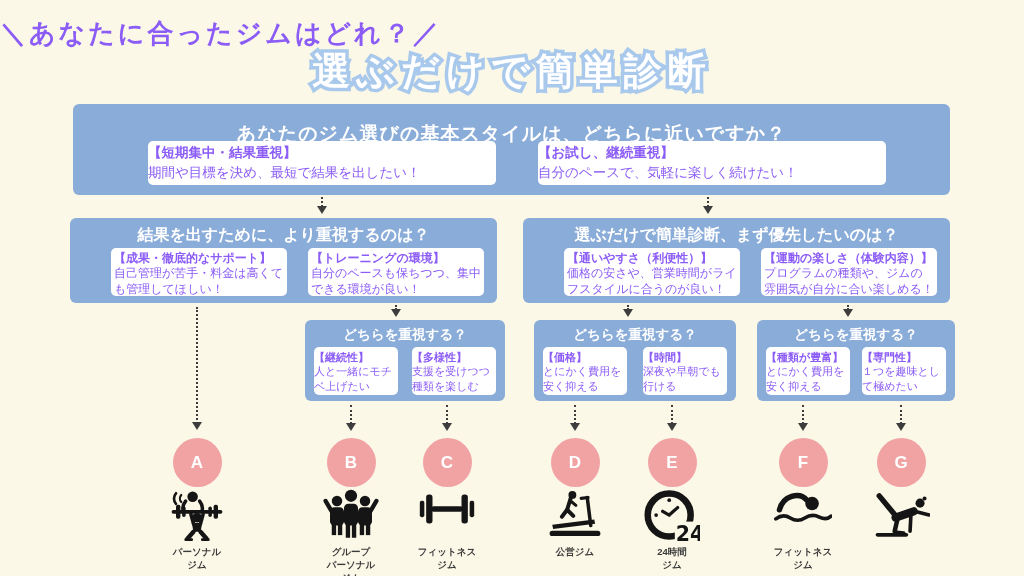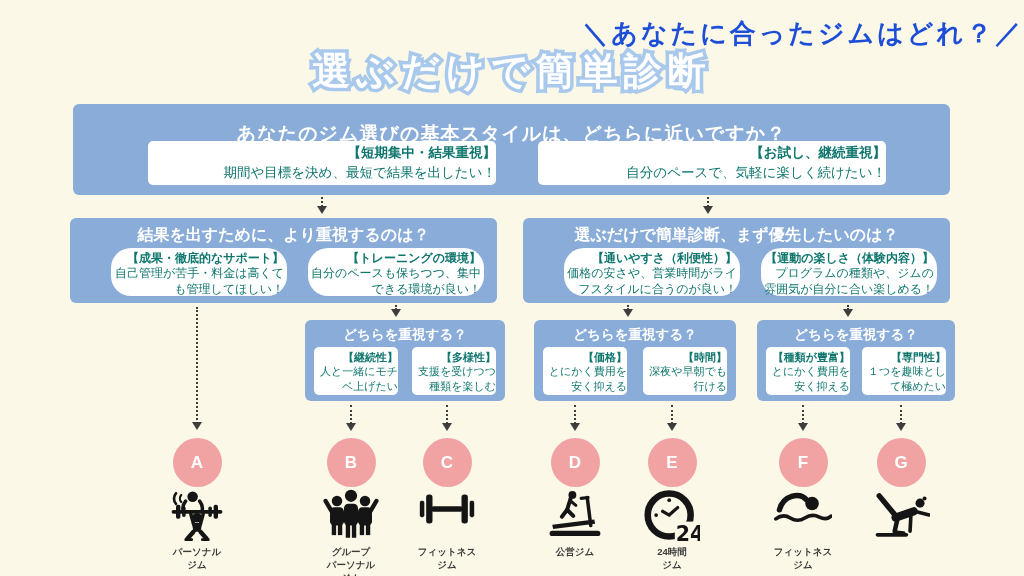--- a/index.html
+++ b/index.html
@@ -1,46 +1,46 @@
 <!DOCTYPE html>
 <html><head>
 <meta charset="utf-8">
 <style>
   * { margin:0; padding:0; box-sizing:border-box; }
   html,body { width:1024px; height:576px; }
   body { font-family:"Liberation Sans","DejaVu Sans",sans-serif; background:#FCF8E7; overflow:hidden; }
   #stage { position:relative; width:1024px; height:576px; background:#FCF8E7; }
 
   
-  .title { position:absolute; top:16px; left:0; width:100%; text-align:right;
-           font-size:26px; font-weight:700; color:#1d4ed8; letter-spacing:3px; }
+  .title { position:absolute; top:16px; left:0; width:100%; text-align:left;
+           font-size:26px; font-weight:700; color:#8b5cf6; letter-spacing:3px; }
   .subtitle-wrap { position:absolute; top:46px; left:0; width:100%; height:46px; text-align:center; }
   .subtitle-wrap span { position:absolute; left:0; width:100%; top:0;
            font-size:38px; font-weight:800; letter-spacing:6px; }
   .sub-stroke { color:#A9C9EC; -webkit-text-stroke:7px #A9C9EC; }
   .sub-fill { color:#FFFFFF; }
 
   
   .bluebox { position:absolute; background:#8AACD8; border-radius:6px; }
   .bluebox .q { text-align:center; color:#fff; font-weight:700; }
-  .card { position:absolute; background:#fff; border-radius:5px; text-align:right;
-          color:#0f766e; word-break:break-all; }
+  .card { position:absolute; background:#fff; border-radius:5px; text-align:left;
+          color:#8b5cf6; word-break:break-all; }
   .card .h { font-weight:700; }
 
   
   #l1 { left:73px; top:104px; width:877px; height:91px; }
   #l1 .q { margin-top:17px; font-size:19px; letter-spacing:1px; }
   #l1 .card { top:37px; width:348px; height:44px; font-size:13.5px; line-height:1.45; padding-top:2px; }
   #l1-opt0 { left:75px; } #l1-opt1 { left:465px; }
 
   
   .l2 { top:218px; width:427px; height:85px; }
   #l2-0 { left:70px; } #l2-1 { left:523px; }
   .l2 .q { margin-top:7px; font-size:16px; }
-  .l2 .card { top:30px; width:176px; height:48px; font-size:12px; line-height:1.28; padding:3px 3px 0 3px;border-radius:20px; }
+  .l2 .card { top:30px; width:176px; height:48px; font-size:12px; line-height:1.28; padding:3px 3px 0 3px; }
   .l2 .sub1 { left:41px; } .l2 .sub2 { left:238px; }
 
   
   .l3 { top:320px; height:81px;margin-left:7px; }
   #l3-0 { left:298px; width:200px; } #l3-1 { left:527px; width:202px; } #l3-2 { left:750px; width:198px; }
   .l3 .q { margin-top:6px; font-size:13.5px; }
   .l3 .card { top:27px; width:84px; height:48px; font-size:11px; line-height:1.3; padding-top:3px; }
   .l3 .sub1 { left:9px; } .l3 .sub2 { right:9px; }
 
   

